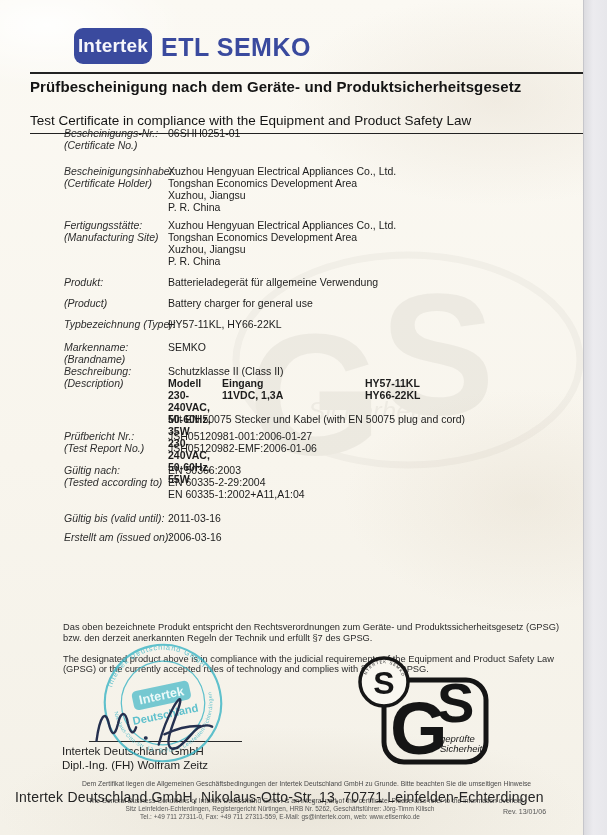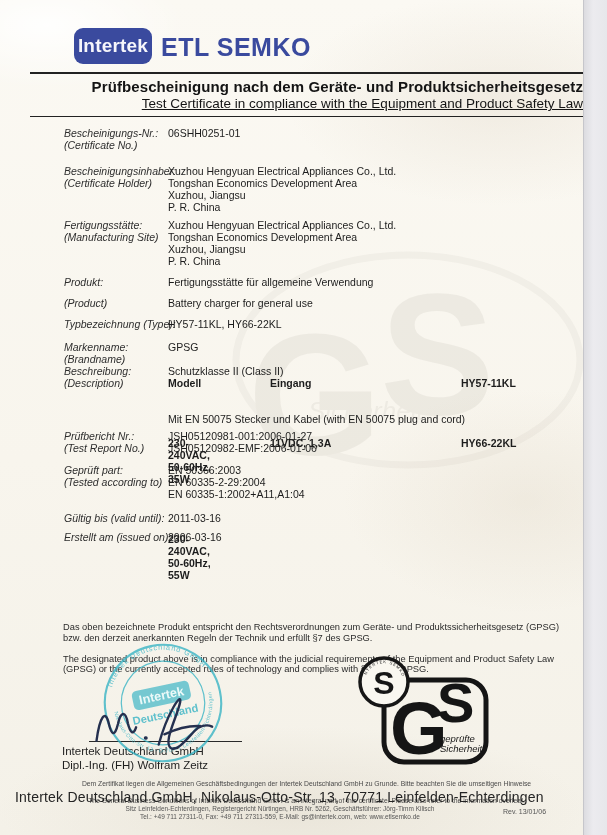--- a/index.html
+++ b/index.html
@@ -31,36 +31,36 @@
     background:#3a4a9e;border-radius:9px;
     display:flex;align-items:center;justify-content:center;
     color:#f6f6fb;font-size:19px;font-weight:600;letter-spacing:.2px;
   }
   .brand{
     left:161px;top:33px;font-size:25px;font-weight:700;color:#3a4a9e;letter-spacing:.5px;
   }
   .title-block{
     left:30px;top:72px;width:553px;
     border-top:2px solid #222;border-bottom:1.5px solid #222;
-    padding:4px 0 5px 0;text-align:right;color:#141414;
+    padding:4px 0 5px 0;text-align:left;color:#141414;
   }
   .title-de{font-size:15px;font-weight:700;letter-spacing:.1px;}
-  .title-en{font-size:13.5px;margin-top:1px;text-decoration:underline;}
+  .title-en{font-size:13.5px;margin-top:18px;}
   
   .lbl{
     left:64px;width:100px;font-size:10.5px;font-style:italic;color:#2e2e2e;
     line-height:12px;white-space:pre-line;
   }
   .val{
     left:168px;width:400px;font-size:10.5px;font-weight:400;color:#1c1c1c;
     line-height:12px;white-space:pre-line;
   }
   .desc-table{
     left:168px;width:400px;display:grid;grid-template-columns:54px 143px auto;
-    font-size:10.5px;font-weight:700;color:#1c1c1c;line-height:12px;gap:48px;
+    font-size:10.5px;font-weight:700;color:#1c1c1c;line-height:12px;
   }
   
   .compliance{
     left:63px;top:612px;width:522px;font-size:9.3px;line-height:10.4px;
     color:#2b2b2b;white-space:pre-line;
   }
   
   .sig-line{left:89px;top:741px;width:153px;border-top:1.5px solid #2a2a2a;}
   .sig-names{left:62px;top:744px;font-size:11.5px;color:#1f1f1f;line-height:14px;white-space:pre-line;}
   
@@ -121,52 +121,52 @@
 P. R. China</div>
 
     <div class="abs lbl" style="top:219px">Fertigungsstätte:
 (Manufacturing Site)</div>
     <div class="abs val" style="top:219px">Xuzhou Hengyuan Electrical Appliances Co., Ltd.
 Tongshan Economics Development Area
 Xuzhou, Jiangsu
 P. R. China</div>
 
     <div class="abs lbl" style="top:276px">Produkt:</div>
-    <div class="abs val" style="top:276px">Fertigungsstätte für allgemeine Verwendung</div>
+    <div class="abs val" style="top:276px">Batterieladegerät für allgemeine Verwendung</div>
 
     <div class="abs lbl" style="top:297px">(Product)</div>
     <div class="abs val" style="top:297px">Battery charger for general use</div>
 
     <div class="abs lbl" style="top:318px;width:115px">Typbezeichnung (Type):</div>
     <div class="abs val" style="top:318px">HY57-11KL, HY66-22KL</div>
 
     <div class="abs lbl" style="top:341px">Markenname:
 (Brandname)</div>
-    <div class="abs val" style="top:341px">GPSG</div>
+    <div class="abs val" style="top:341px">SEMKO</div>
 
     <div class="abs lbl" style="top:365px">Beschreibung:
 (Description)</div>
     <div class="abs val" style="top:365px">Schutzklasse II (Class II)</div>
     <div class="abs desc-table" style="top:377px">
       <div>Modell</div>
       <div>Eingang</div>
       <div>HY57-11KL</div>
       <div>230-240VAC, 50-60Hz, 35W</div>
       <div>11VDC, 1,3A</div>
       <div>HY66-22KL</div>
       <div>230-240VAC, 50-60Hz, 55W</div>
     </div>
     <div class="abs val" style="top:413px">Mit EN 50075 Stecker und Kabel (with EN 50075 plug and cord)</div>
 
     <div class="abs lbl" style="top:430px">Prüfbericht Nr.:
 (Test Report No.)</div>
     <div class="abs val" style="top:430px">JSH05120981-001:2006-01-27
 JSH05120982-EMF:2006-01-06</div>
 
-    <div class="abs lbl" style="top:464px">Geprüft part:
+    <div class="abs lbl" style="top:464px">Gültig nach:
 (Tested according to)</div>
     <div class="abs val" style="top:464px">EN 50366:2003
 EN 60335-2-29:2004
 EN 60335-1:2002+A11,A1:04</div>
 
     <div class="abs lbl" style="top:512px;width:120px">Gültig bis (valid until):</div>
     <div class="abs val" style="top:512px">2011-03-16</div>
 
     <div class="abs lbl" style="top:531px;width:120px">Erstellt am (issued on):</div>
     <div class="abs val" style="top:531px">2006-03-16</div>

